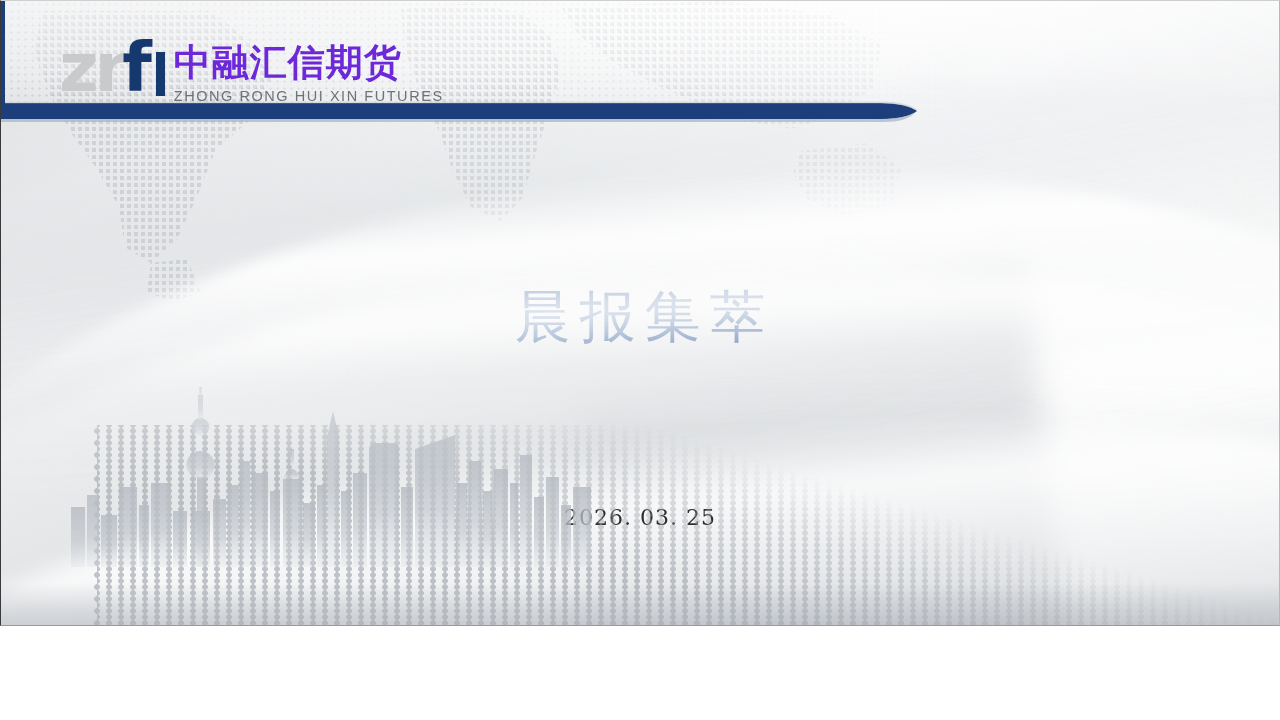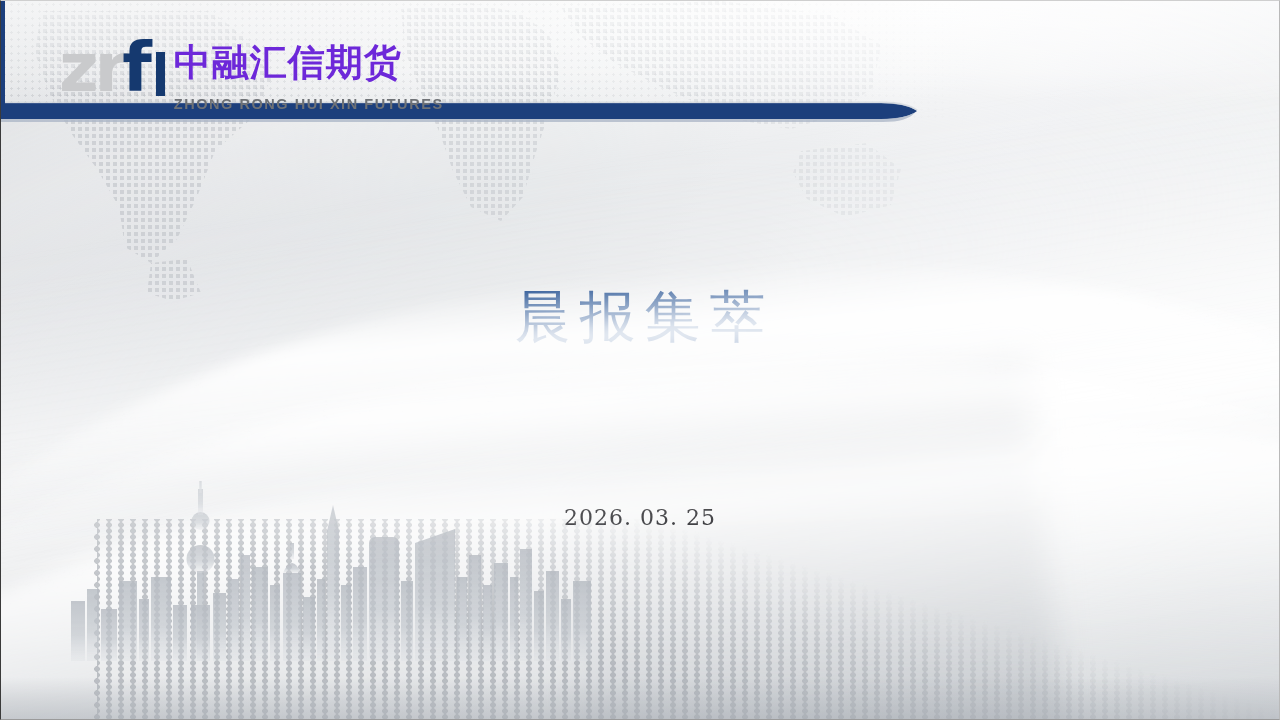--- a/index.html
+++ b/index.html
@@ -9,21 +9,21 @@
     height: 720px;
     overflow: hidden;
     background: #ffffff;
     font-family: "Liberation Sans", sans-serif;
   }
 
   
   #slide {
     position: relative;
     width: 1280px;
-    height: 720px;
+    height: 626px;
     overflow: hidden;
     background: #f2f3f4;
     box-sizing: border-box;
     border-left: 1px solid #3a3a3a;
     border-right: 1px solid #b9b9b9;
     border-top: 1px solid #cfcfcf;
     border-bottom: 1px solid #9a9a9a;
   }
 
   
@@ -205,27 +205,27 @@
     font-family: "DejaVu Sans", sans-serif;
     font-weight: 700;
     font-size: 37px;
     line-height: 40px;
     color: #6d28d9;
     letter-spacing: 1px;
     white-space: nowrap;
   }
   .logo-en {
     font-family: "Liberation Sans", sans-serif;
-    font-weight: 700;
+    font-weight: 400;
     font-size: 14.5px;
     line-height: 18px;
     color: #6f7276;
     letter-spacing: 1.55px;
     white-space: nowrap;
-    margin-top: 12px;
+    margin-top: 4px;
   }
 
   
   .title {
     position: absolute;
     left: 0; right: 0;
     top: 283px;
     text-align: center;
     font-family: "DejaVu Serif", "Liberation Serif", serif;
     font-size: 56px;

